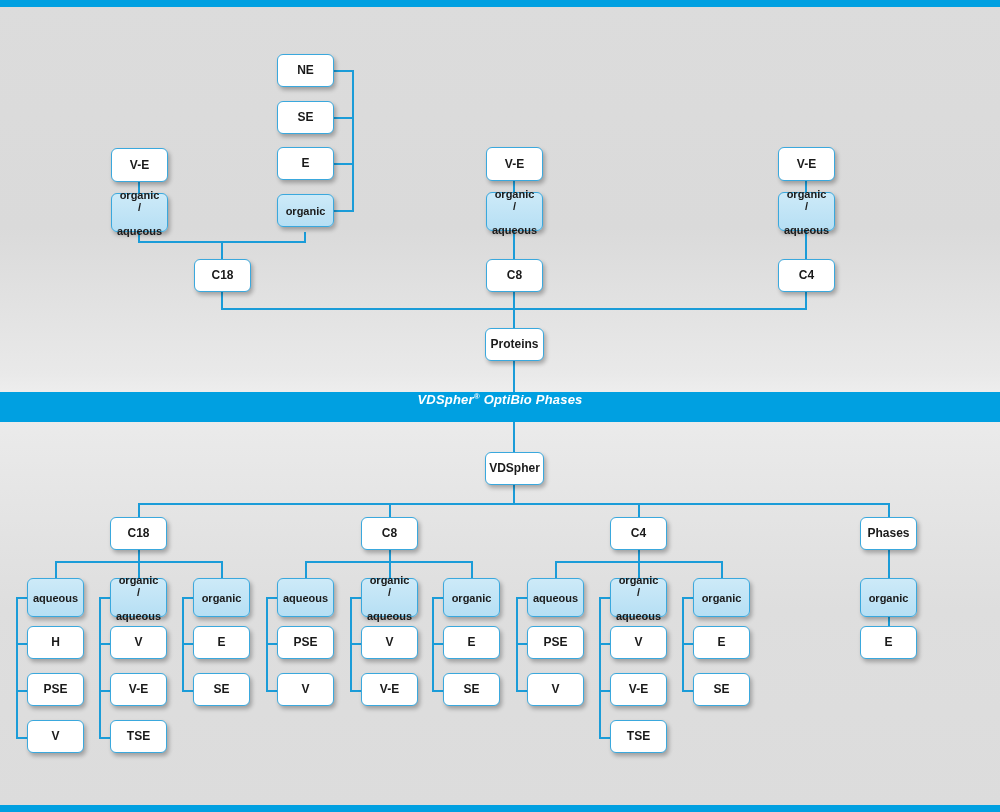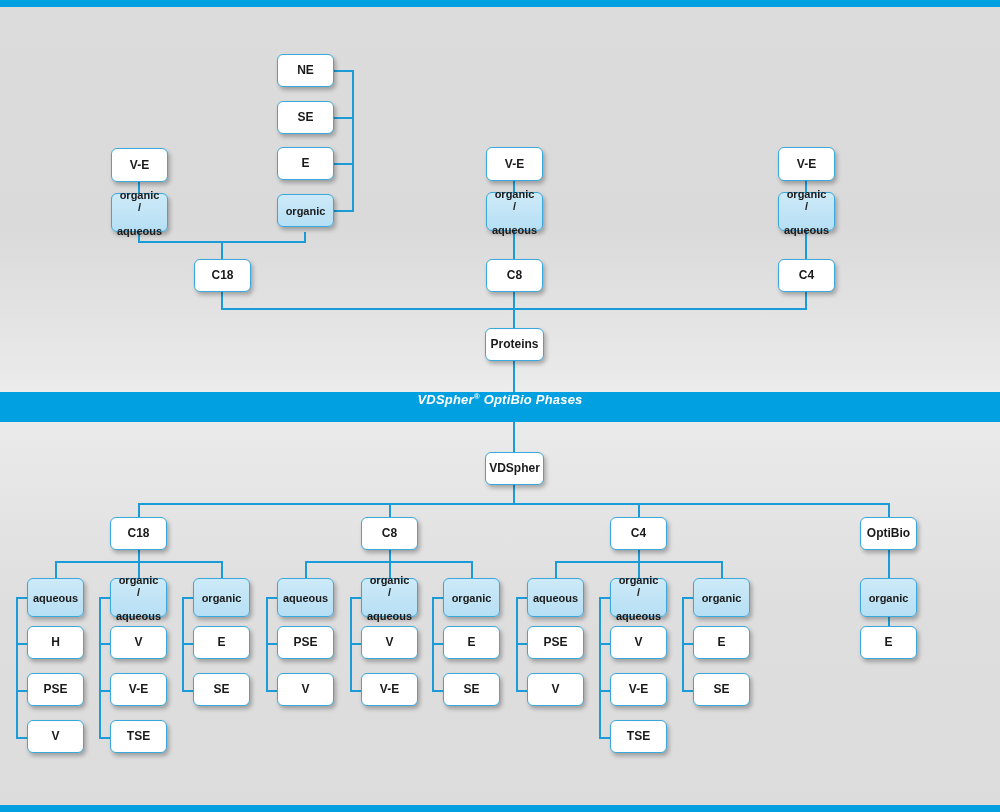--- a/index.html
+++ b/index.html
@@ -337,21 +337,21 @@
   <div class="ln lnh" style="left:682px;top:643px;width:13px;"></div>
   <div class="ln lnh" style="left:682px;top:690px;width:13px;"></div>
   <div class="node" style="left:693px;top:626px;width:57px;height:33px;">
     <span>E</span>
   </div>
   <div class="node" style="left:693px;top:673px;width:57px;height:33px;">
     <span>SE</span>
   </div>
 
   <div class="node" style="left:860px;top:517px;width:57px;height:33px;">
-    <span>OptiBio</span>
+    <span>Phases</span>
   </div>
   <div class="ln lnv" style="left:888px;top:550px;height:28px;"></div>
   <div class="node fill small" style="left:860px;top:578px;width:57px;height:39px;">
     <span>organic</span>
   </div>
   <div class="ln lnv" style="left:888px;top:617px;height:9px;"></div>
   <div class="node" style="left:860px;top:626px;width:57px;height:33px;">
     <span>E</span>
   </div>
 

